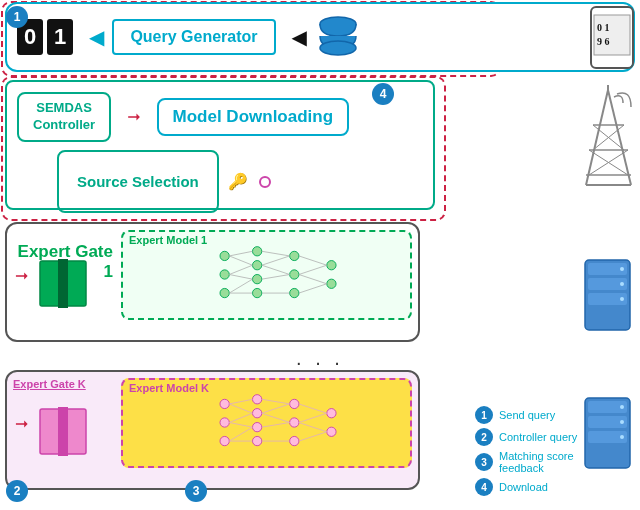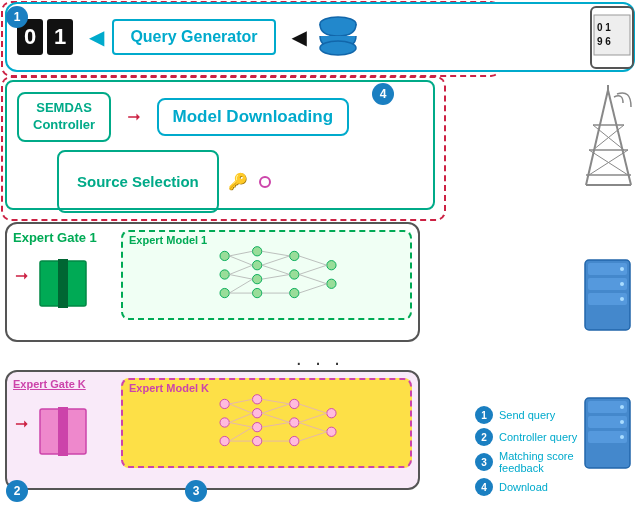--- a/index.html
+++ b/index.html
@@ -349,21 +349,21 @@
     <svg class="database-icon" viewBox="0 0 46 46">
       <ellipse cx="23" cy="10" rx="18" ry="7" fill="#2288cc" stroke="#1166aa" stroke-width="1.5"></ellipse>
       <path d="M5 10 Q5 22 23 22 Q41 22 41 10" fill="#2288cc" stroke="#1166aa" stroke-width="1.5"></path>
       <path d="M5 22 Q5 34 23 34 Q41 34 41 22" fill="#2288cc" stroke="#1166aa" stroke-width="1.5"></path>
       <ellipse cx="23" cy="34" rx="18" ry="7" fill="#2288cc" stroke="#1166aa" stroke-width="1.5"></ellipse>
     </svg>
   </div>
 
   <div class="badge badge-1">1</div>
 
-  <div style="position:absolute;top:5px;right:5px;width:46px;height:65px;">
+  <div style="position:absolute;top:5px;right:5px;width:46px;height:65px;font-family:Liberation Serif, serif;">
     <svg viewBox="0 0 46 65" width="46" height="65">
       <rect x="2" y="2" width="42" height="61" rx="5" ry="5" fill="none" stroke="#555" stroke-width="2"></rect>
       <rect x="5" y="10" width="36" height="40" fill="#eee" stroke="#999" stroke-width="1"></rect>
 
       <text x="8" y="26" font-size="10" fill="#111" font-weight="bold">0 1</text>
       <text x="8" y="40" font-size="10" fill="#111" font-weight="bold">9 6</text>
     </svg>
   </div>
 
   <div class="middle-row">
@@ -407,21 +407,21 @@
       <line x1="27" y1="5" x2="27" y2="0" stroke="#888" stroke-width="2"></line>
 
       <path d="M33 12 Q42 8 42 18" fill="none" stroke="#888" stroke-width="1.5"></path>
       <path d="M36 9 Q50 4 50 22" fill="none" stroke="#888" stroke-width="1.5"></path>
     </svg>
   </div>
 
   <div class="expert-box-1">
     <div class="expert-inner">
       <div class="gate-area">
-        <div style="position:absolute;top:0;left:0;font-size:13px;font-weight:bold;color:#00aa55;text-align:right;">Expert Gate 1</div>
+        <div style="position:absolute;top:12px;left:0;font-size:17px;font-weight:bold;color:#00aa55;text-align:right;">Expert Gate 1</div>
 
         <span style="position:absolute;left:2px;top:50%;transform:translateY(-50%);color:#cc2244;font-size:16px;">➞</span>
 
         <svg viewBox="0 0 50 55" width="50" height="55" style="margin-top:16px;">
           <rect x="2" y="5" width="20" height="45" rx="2" fill="#00aa55" stroke="#008844" stroke-width="1.5"></rect>
           <rect x="28" y="5" width="20" height="45" rx="2" fill="#00aa55" stroke="#008844" stroke-width="1.5"></rect>
           <rect x="20" y="3" width="10" height="49" fill="#006633"></rect>
         </svg>
       </div>
       <div class="model-area">

